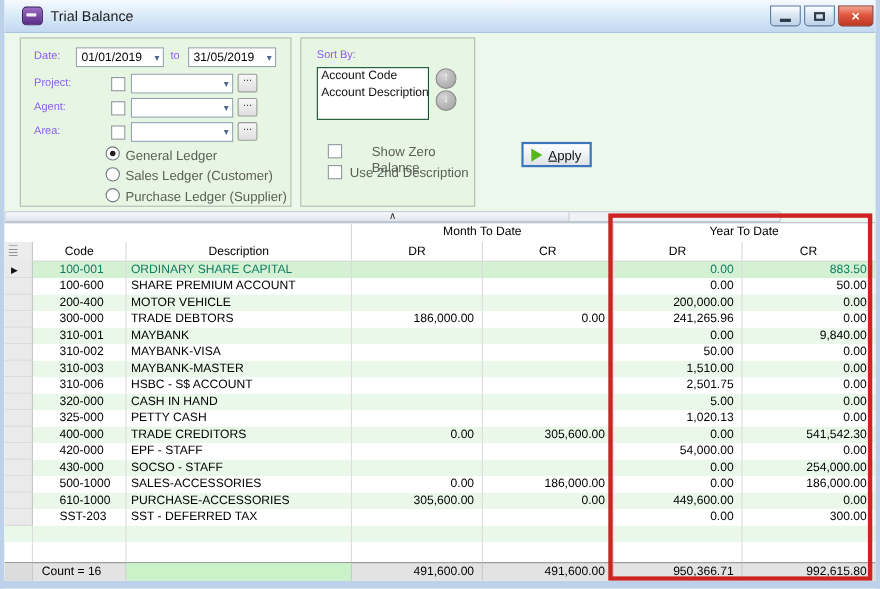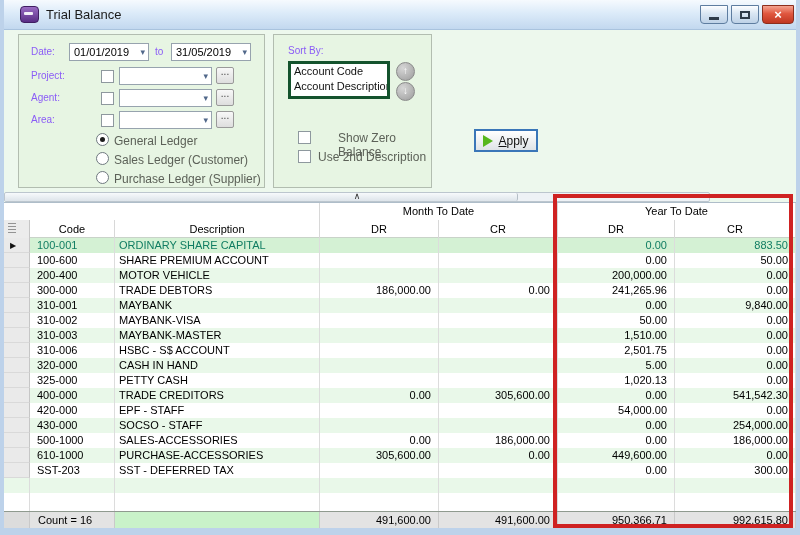--- a/index.html
+++ b/index.html
@@ -34,22 +34,22 @@
   .combo { position:absolute; height:18px; box-sizing:border-box; background:#fff; border:1px solid #97a3ae;
     font-size:11px; display:flex; align-items:center; padding-left:4px; color:#000; }
   .combo .chev { margin-left:auto; padding-right:3px; color:#51688a; font-size:9px; }
   .cb { position:absolute; width:13px; height:13px; box-sizing:border-box; background:#fff; border:1px solid #8e989e; }
   .browse-btn { position:absolute; width:18px; height:17px; box-sizing:border-box; border:1px solid #9a9a9a;
     border-radius:2px; background:linear-gradient(#f8f8f8,#dedede); font-size:10px; line-height:8px; text-align:center; color:#444; }
   .radio { position:absolute; width:13px; height:13px; box-sizing:border-box; border-radius:50%; background:#fff; border:1px solid #6f797f; }
   .radio.sel::after { content:""; display:block; width:5px; height:5px; border-radius:50%; background:#1d1d1d; margin:3px; }
   .opt-label { position:absolute; font-size:12px; color:#5c6158; }
 
-  .sort-list { position:absolute; left:14px; top:26px; width:102px; height:38px; box-sizing:border-box;
-    background:#fff; border:3px solid #14532d; overflow:hidden; }
+  .sort-list { position:absolute; left:14px; top:26px; width:102px; height:48px; box-sizing:border-box;
+    background:#fff; border:1px solid #14532d; overflow:hidden; }
   .sort-item { font-size:11px; line-height:15px; padding-left:3px; color:#111; white-space:nowrap; }
   .round-btn { position:absolute; width:17px; height:17px; border-radius:50%;
     background:radial-gradient(circle at 35% 30%,#d6d6d6,#9c9c9c); border:1px solid #8a8a8a;
     color:#fff; font-size:10px; line-height:15px; text-align:center; }
 
   .apply-btn { position:absolute; left:470px; top:99px; width:64px; height:23px; box-sizing:border-box;
     border:2px solid #3a76b8; background:linear-gradient(#ffffff,#dfe3e7);
     display:flex; align-items:center; justify-content:center; gap:5px; font-size:12px; color:#111; }
   .apply-icon { width:0; height:0; border-left:10px solid #56b71c; border-top:6px solid transparent; border-bottom:6px solid transparent; }
   .apply-label { display:inline-block; }
@@ -74,21 +74,21 @@
     background:repeating-linear-gradient(to bottom,#949494 0 1px,transparent 1px 3px); }
 
   .grid-row { display:grid; grid-template-columns:26px 85px 205px 119px 119px 117px 121px; height:15px; line-height:15px; }
   .grid-row.even { background:#e9f8e9; }
   .grid-row.odd  { background:#fff; }
   .grid-row.current { background:#d4f1d4; }
   .grid-row.current .cell { color:#107d62; }
   .cell { border-right:1px solid #dcdcdc; box-sizing:border-box; overflow:hidden; white-space:nowrap; }
   .gutter { background:#eaeaea; border-right:1px solid #c6c6c6; border-bottom:1px solid #d9d9d9; position:relative; }
   .row-ind { position:absolute; left:6px; top:0; font-size:8px; line-height:15px; color:#111; }
-  .code { padding-left:7px; }
+  .code { padding-left:24px; }
   .desc { padding-left:4px; }
   .num  { text-align:right; padding-right:7px; }
 
   .filler-row { display:grid; grid-template-columns:26px 85px 205px 119px 119px 117px 121px; }
   .filler-row.f1 { height:15px; background:#e9f8e9; }
   .filler-row.f2 { height:18px; background:#fff; }
   .filler-row .fcell { border-right:1px solid #dcdcdc; box-sizing:border-box; }
 
   .footer-row { display:grid; grid-template-columns:26px 85px 205px 119px 119px 117px 121px;
     height:18px; line-height:16px; border-top:1px solid #8f9a8f; background:#e3e3e3; box-sizing:border-box; }

